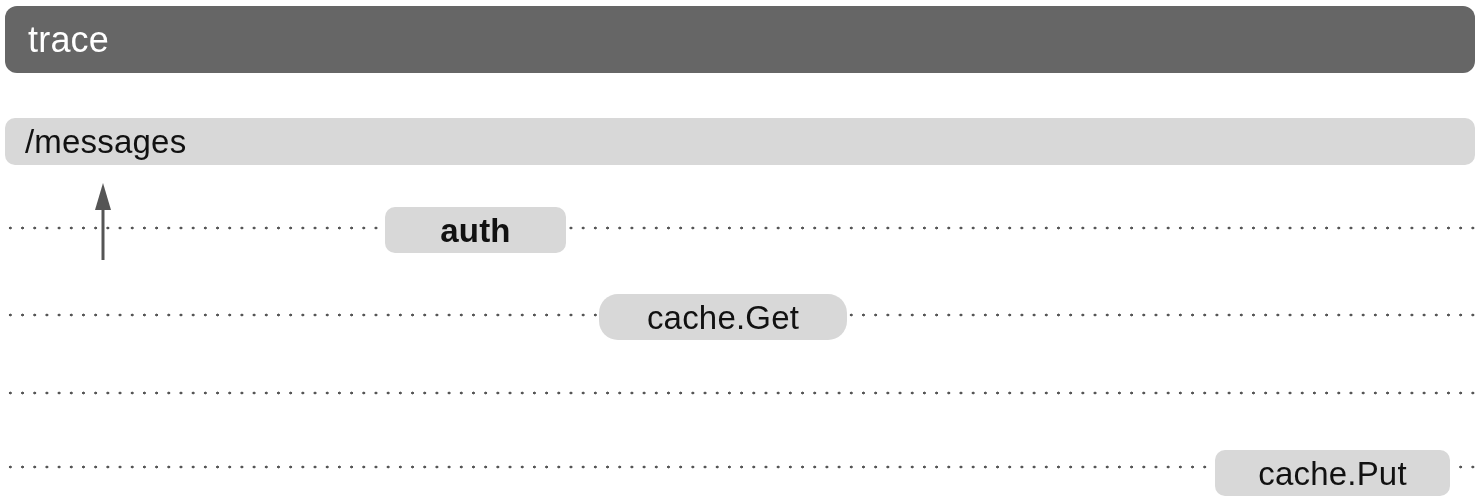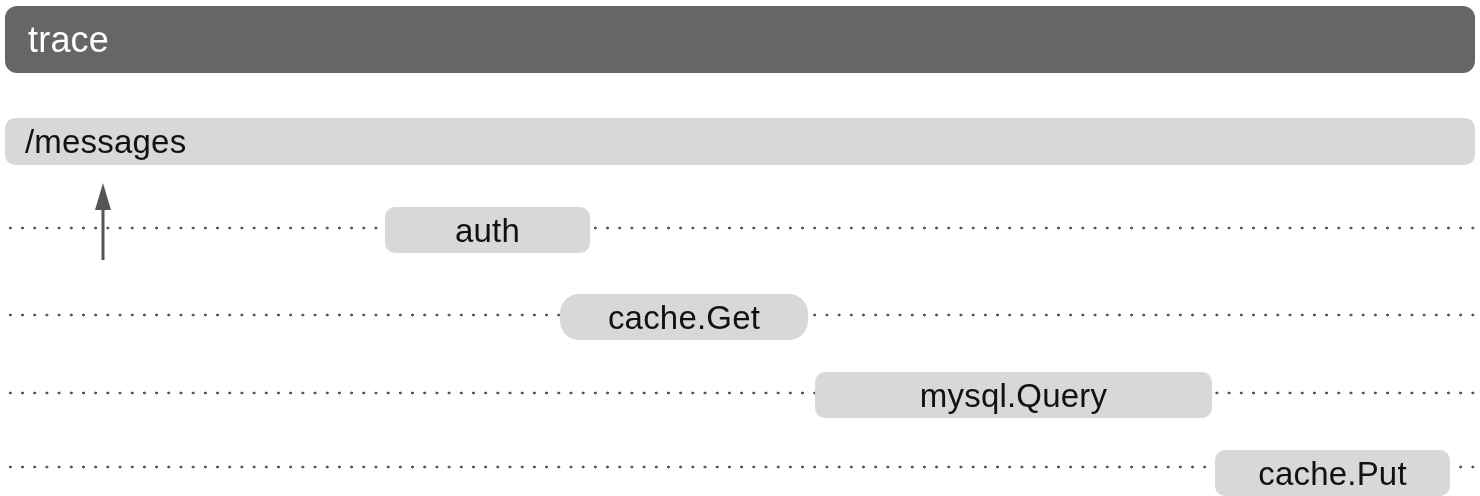--- a/index.html
+++ b/index.html
@@ -109,35 +109,32 @@
   <div class="bar root">
     <span class="bar-label">/messages</span>
   </div>
 
   <div class="bar trace">
     <span class="bar-label">trace</span>
   </div>
 
   <div class="dotline" style="top:226px;"></div>
 
-  <div class="bar child" style="left:385px; top:207px; width:205px;">
+  <div class="bar child" style="left:385px; top:207px; width:181px;font-weight:bold;">
     <span class="bar-label">auth</span>
   </div>
 
   <div class="dotline" style="top:313px;"></div>
 
-  <div class="bar child" style="left:560px; top:294px; width:248px;border-radius:19px;">
+  <div class="bar child" style="left:599px; top:294px; width:248px;border-radius:19px;">
     <span class="bar-label">cache.Get</span>
   </div>
 
   <div class="dotline" style="top:391px;"></div>
 
-  <div class="bar child" style="left:815px; top:372px; width:397px;">
-    <span class="bar-label">mysql.Query</span>
-  </div>
 
   <div class="dotline" style="top:465px;"></div>
 
   <div class="bar child" style="left:1215px; top:450px; width:235px;">
     <span class="bar-label">cache.Put</span>
   </div>
 
   <svg class="arrow" viewBox="0 0 18 78">
     <line x1="9" y1="78" x2="9" y2="10" stroke="#555555" stroke-width="3"></line>
     <polygon points="9,1 17,28 1,28" fill="#555555"></polygon>

